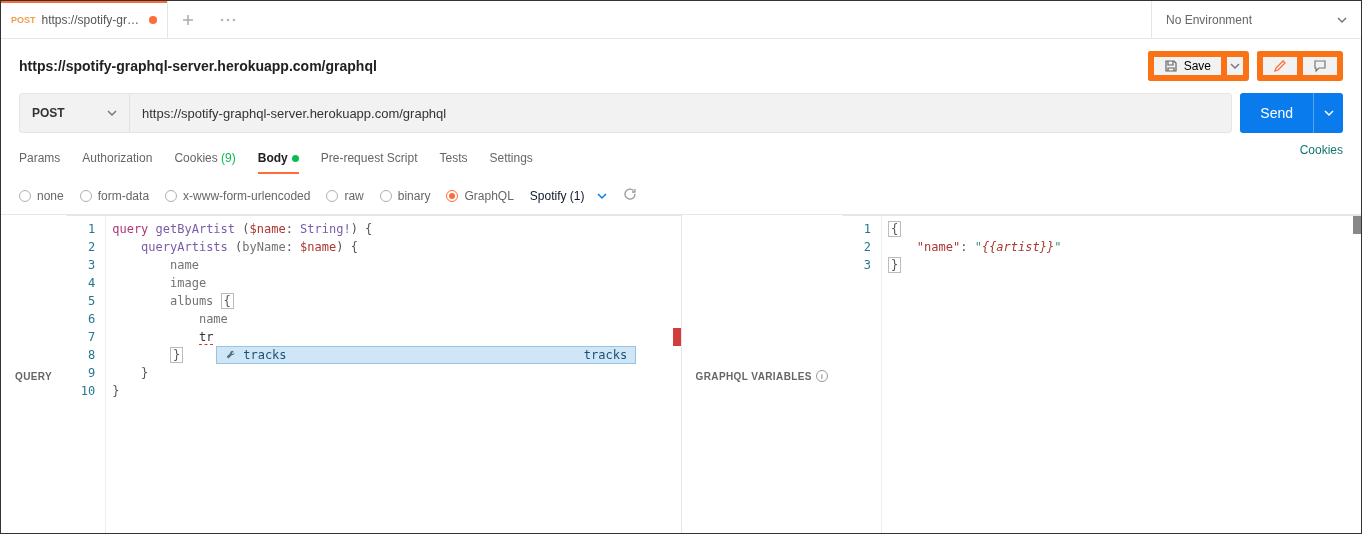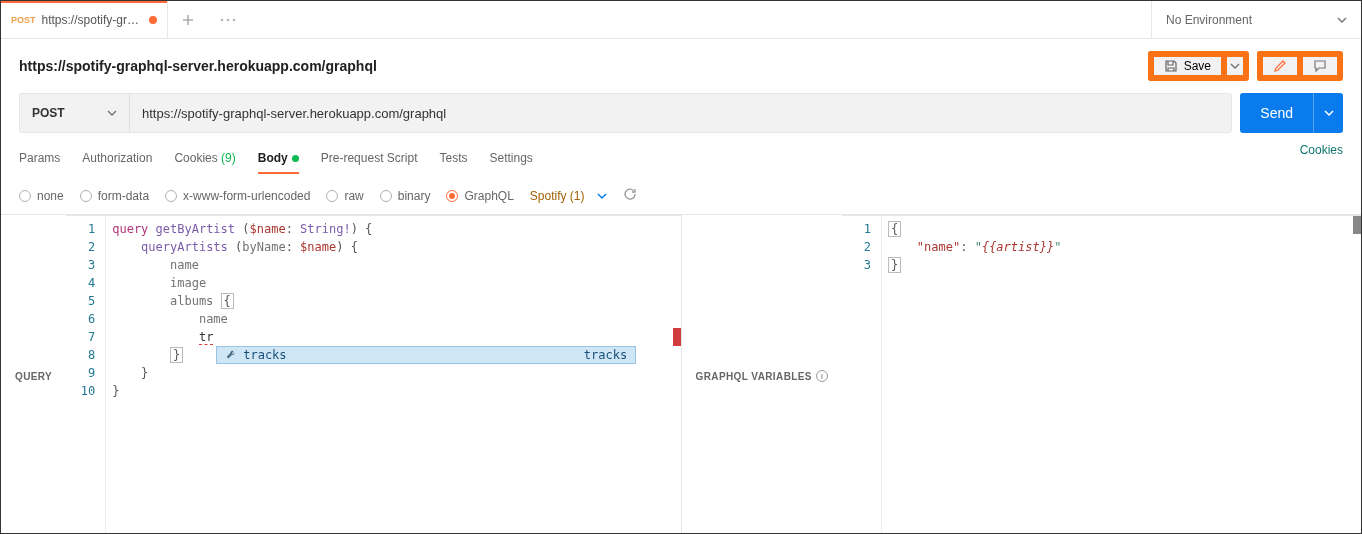--- a/index.html
+++ b/index.html
@@ -234,21 +234,21 @@
     border-color: #ff6c37;
   }
   .radio-item.selected .radio-circle::after {
     content: "";
     position: absolute;
     inset: 2px;
     border-radius: 50%;
     background: #ff6c37;
   }
   .schema-select {
-    color: #a16207;
+    color: #0f172a;
     display: flex;
     align-items: center;
     gap: 12px;
     cursor: pointer;
   }
   .refresh { cursor: pointer; opacity: .6; }
 
   .editor-row {
     display: flex;
     height: calc(534px - 38px - 52px - 48px - 34px - 42px);

